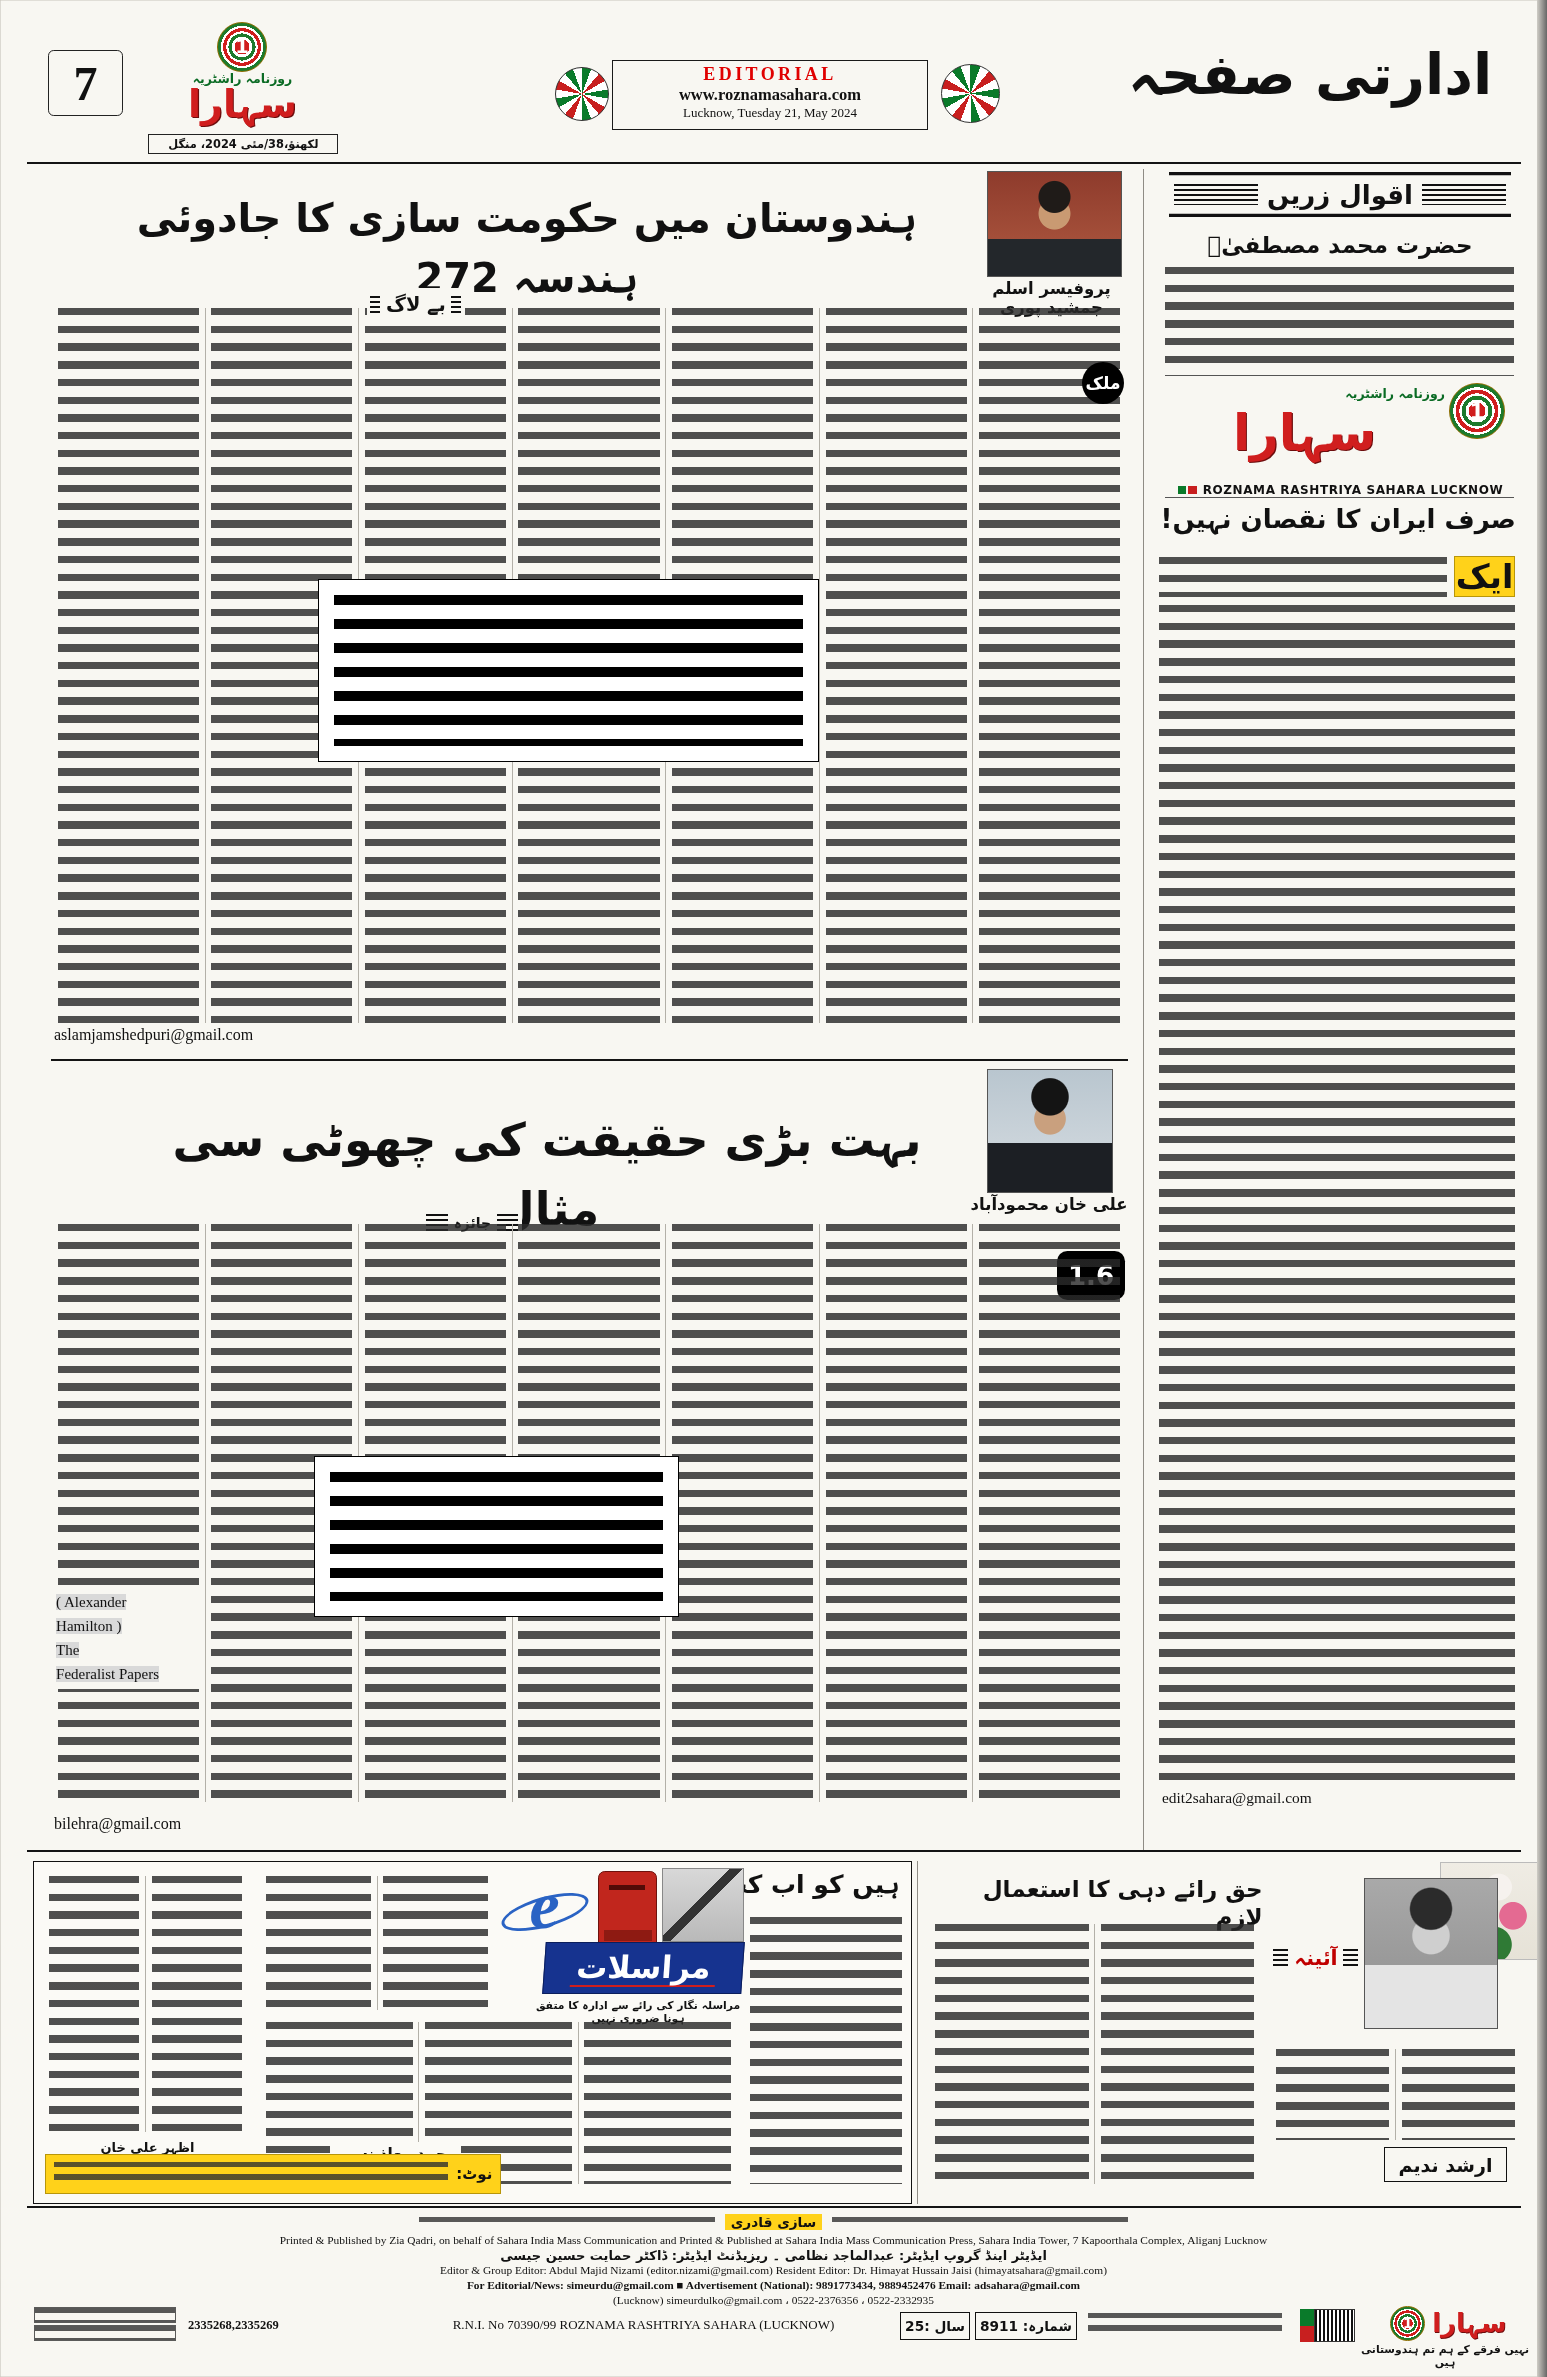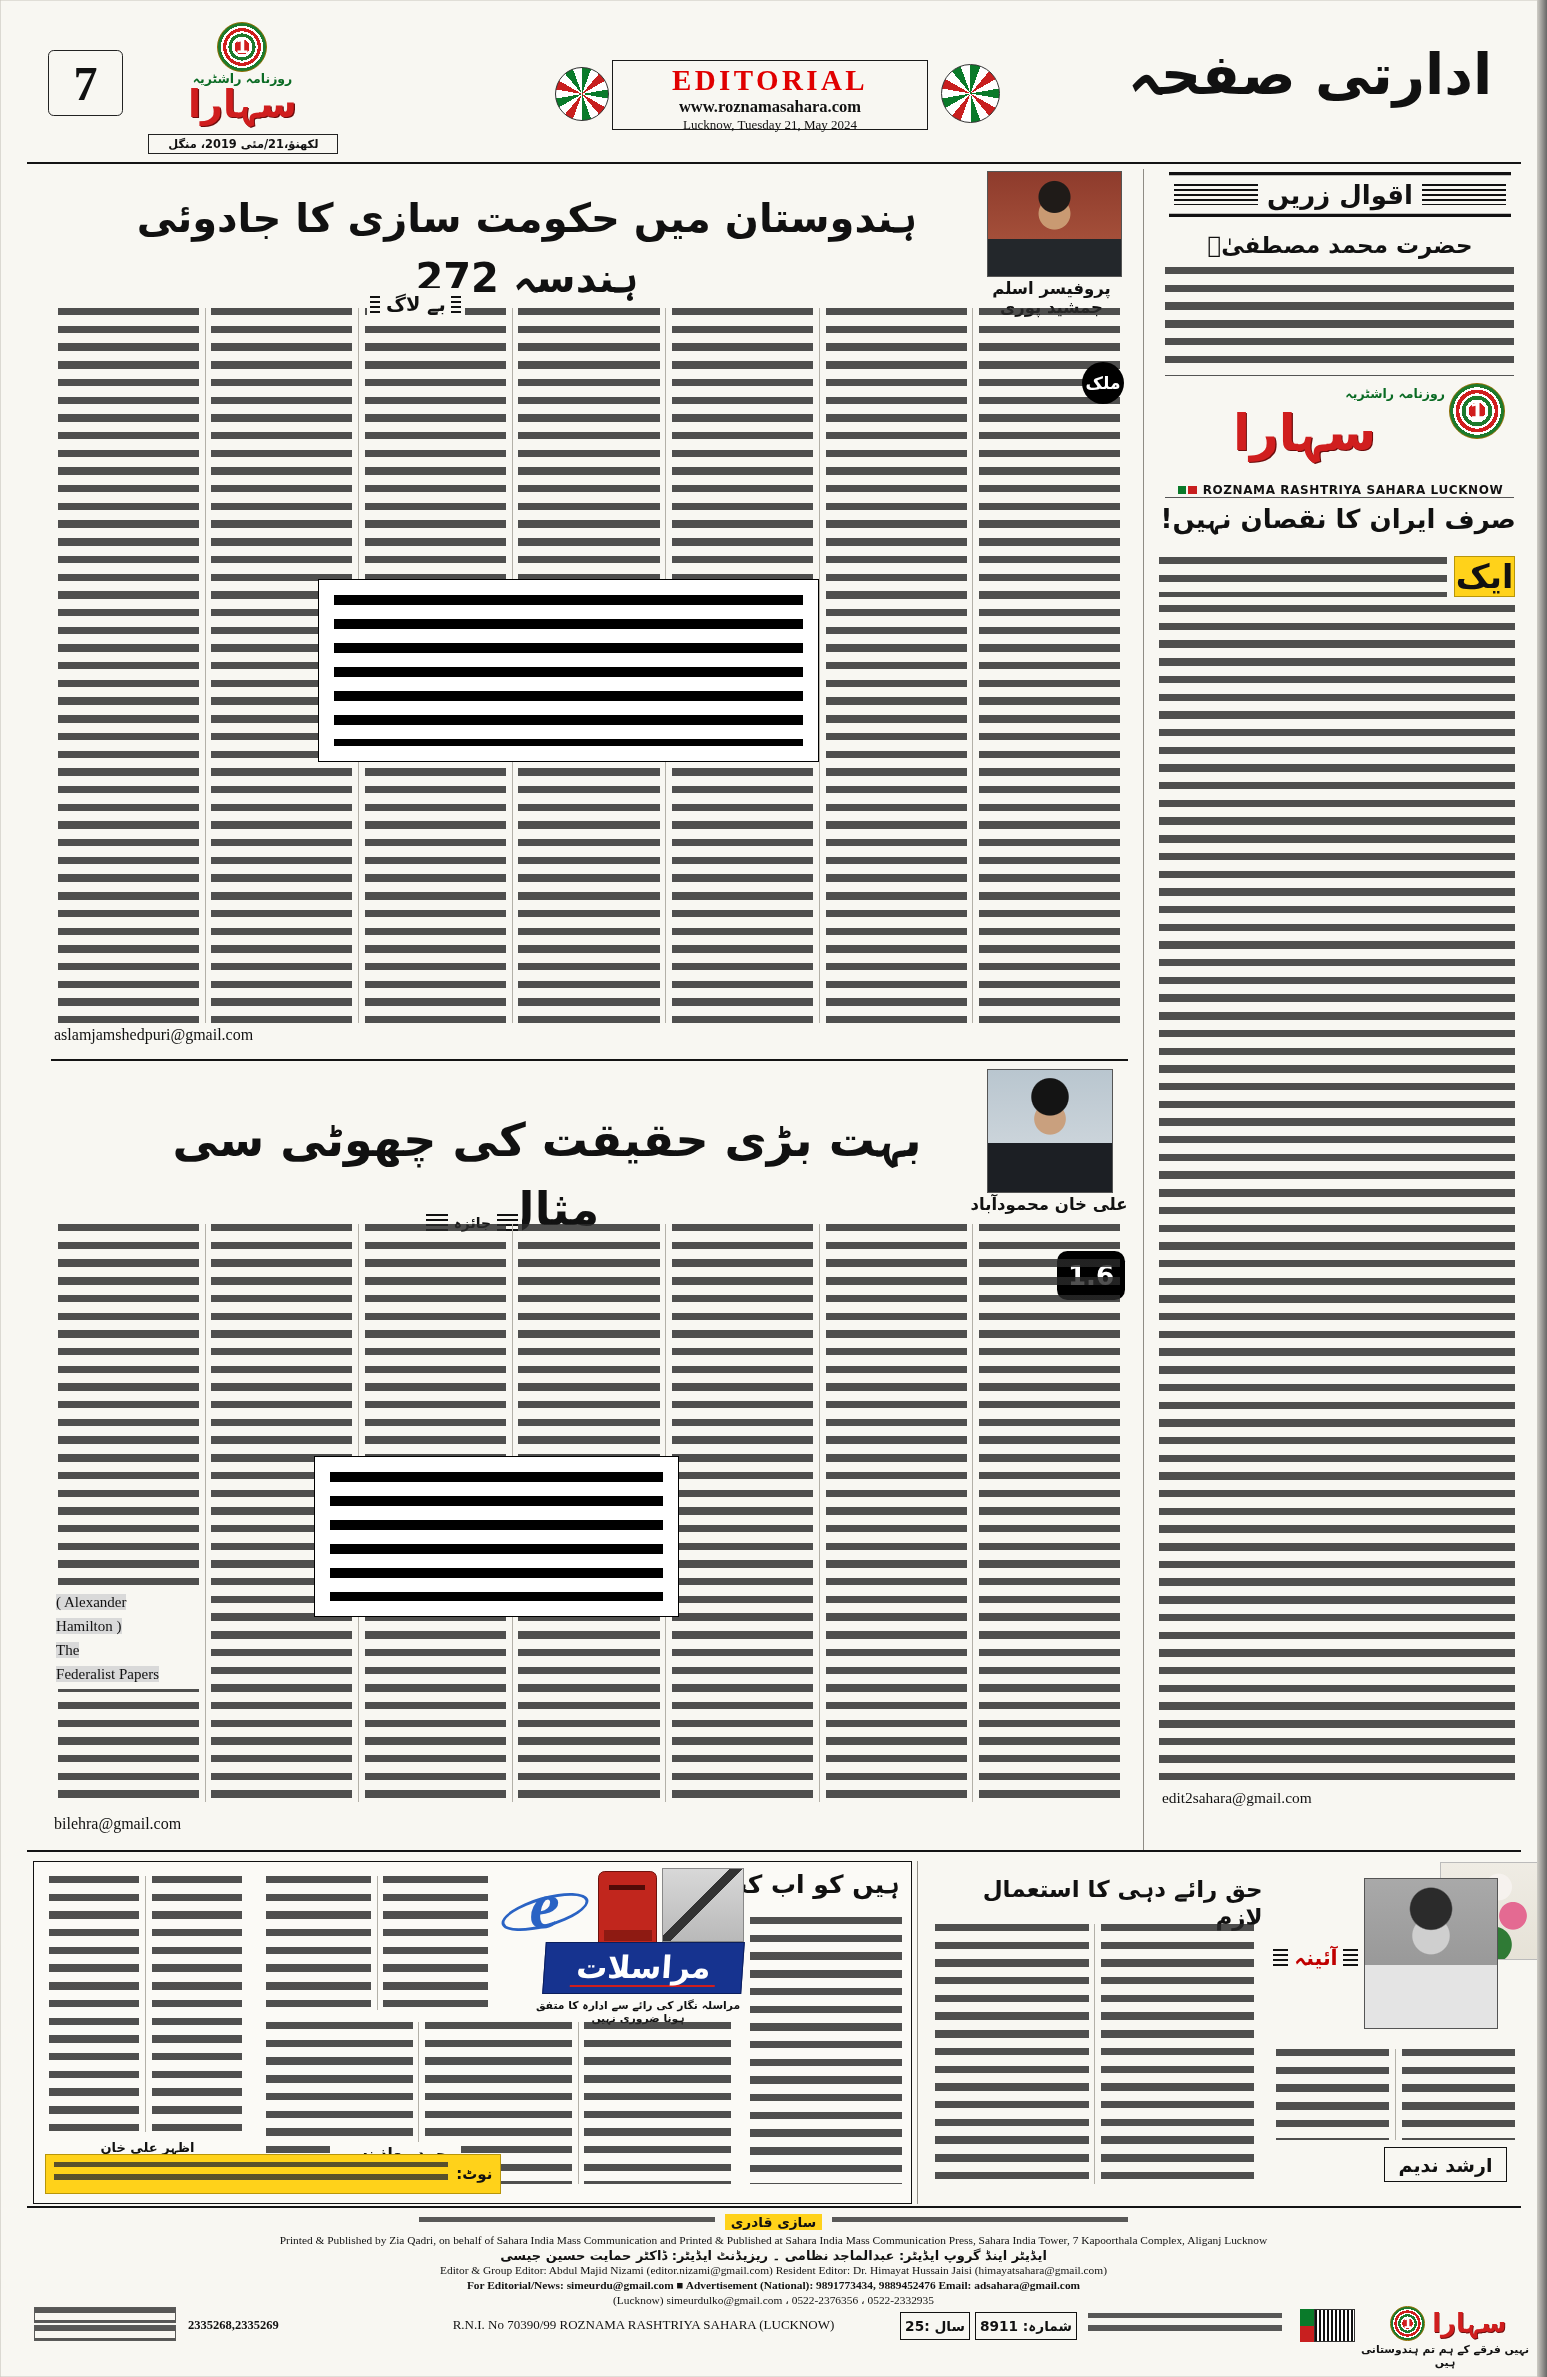--- a/index.html
+++ b/index.html
@@ -39,27 +39,27 @@
   <div class="abs center" style="left:48px;top:50px;width:73px;height:64px;border:1.7px solid #222;border-radius:5.7px;">
     <span class="serif" style="font-size:48px;font-weight:bold;">7</span>
   </div>
 
   <div class="abs rtl" style="left:137px;top:21.6px;width:211px;height:134px;text-align:center;">
     <div class="ring-logo abs center" style="left:80px;top:0;width:48px;height:48px;">
       <span style="font-size:19.4px;">1</span>
     </div>
     <div class="abs" style="left:0;top:49px;width:100%;font-size:12.5px;font-weight:bold;color:#0a6b24;">روزنامہ راشٹریہ</div>
     <div class="abs" style="left:0;top:60px;width:100%;font-size:38px;font-weight:800;color:#d01e1e;text-shadow:1.1px 1.1px 0 #6d0d0d;">سہارا</div>
-    <div class="abs" style="left:11.4px;top:112px;width:188px;font-size:11.4px;font-weight:bold;border:1.1px solid #222;padding:2.3px 0;">لکھنؤ،21/مئی 2019، منگل</div>
+    <div class="abs" style="left:11.4px;top:112px;width:188px;font-size:11.4px;font-weight:bold;border:1.1px solid #222;padding:2.3px 0;">لکھنؤ،38/مئی 2024، منگل</div>
   </div>
 
   <div class="starburst abs" style="left:555px;top:67px;width:52px;height:52px;"></div>
 
   <div class="abs" style="left:612px;top:60px;width:316px;height:70px;border:1.1px solid #1a1a1a;text-align:center;padding-top:3.4px;box-sizing:border-box;">
-    <div class="serif" style="font-size:29px;font-weight:bold;color:#e00000;letter-spacing:3.4px;">EDITORIAL</div>
+    <div class="serif" style="font-size:18px;font-weight:bold;color:#e00000;letter-spacing:3.4px;">EDITORIAL</div>
     <div class="serif" style="font-size:16.5px;font-weight:bold;">www.roznamasahara.com</div>
     <div class="serif" style="font-size:13px;">Lucknow, Tuesday 21, May 2024</div>
   </div>
 
   <div class="starburst abs" style="left:941px;top:64px;width:57px;height:57px;"></div>
 
   <div class="abs rtl" style="left:1128px;top:30px;width:387px;height:120px;text-align:left;">
     <div style="font-size:56px;font-weight:800;line-height:1.6;">ادارتی صفحہ</div>
   </div>
 

